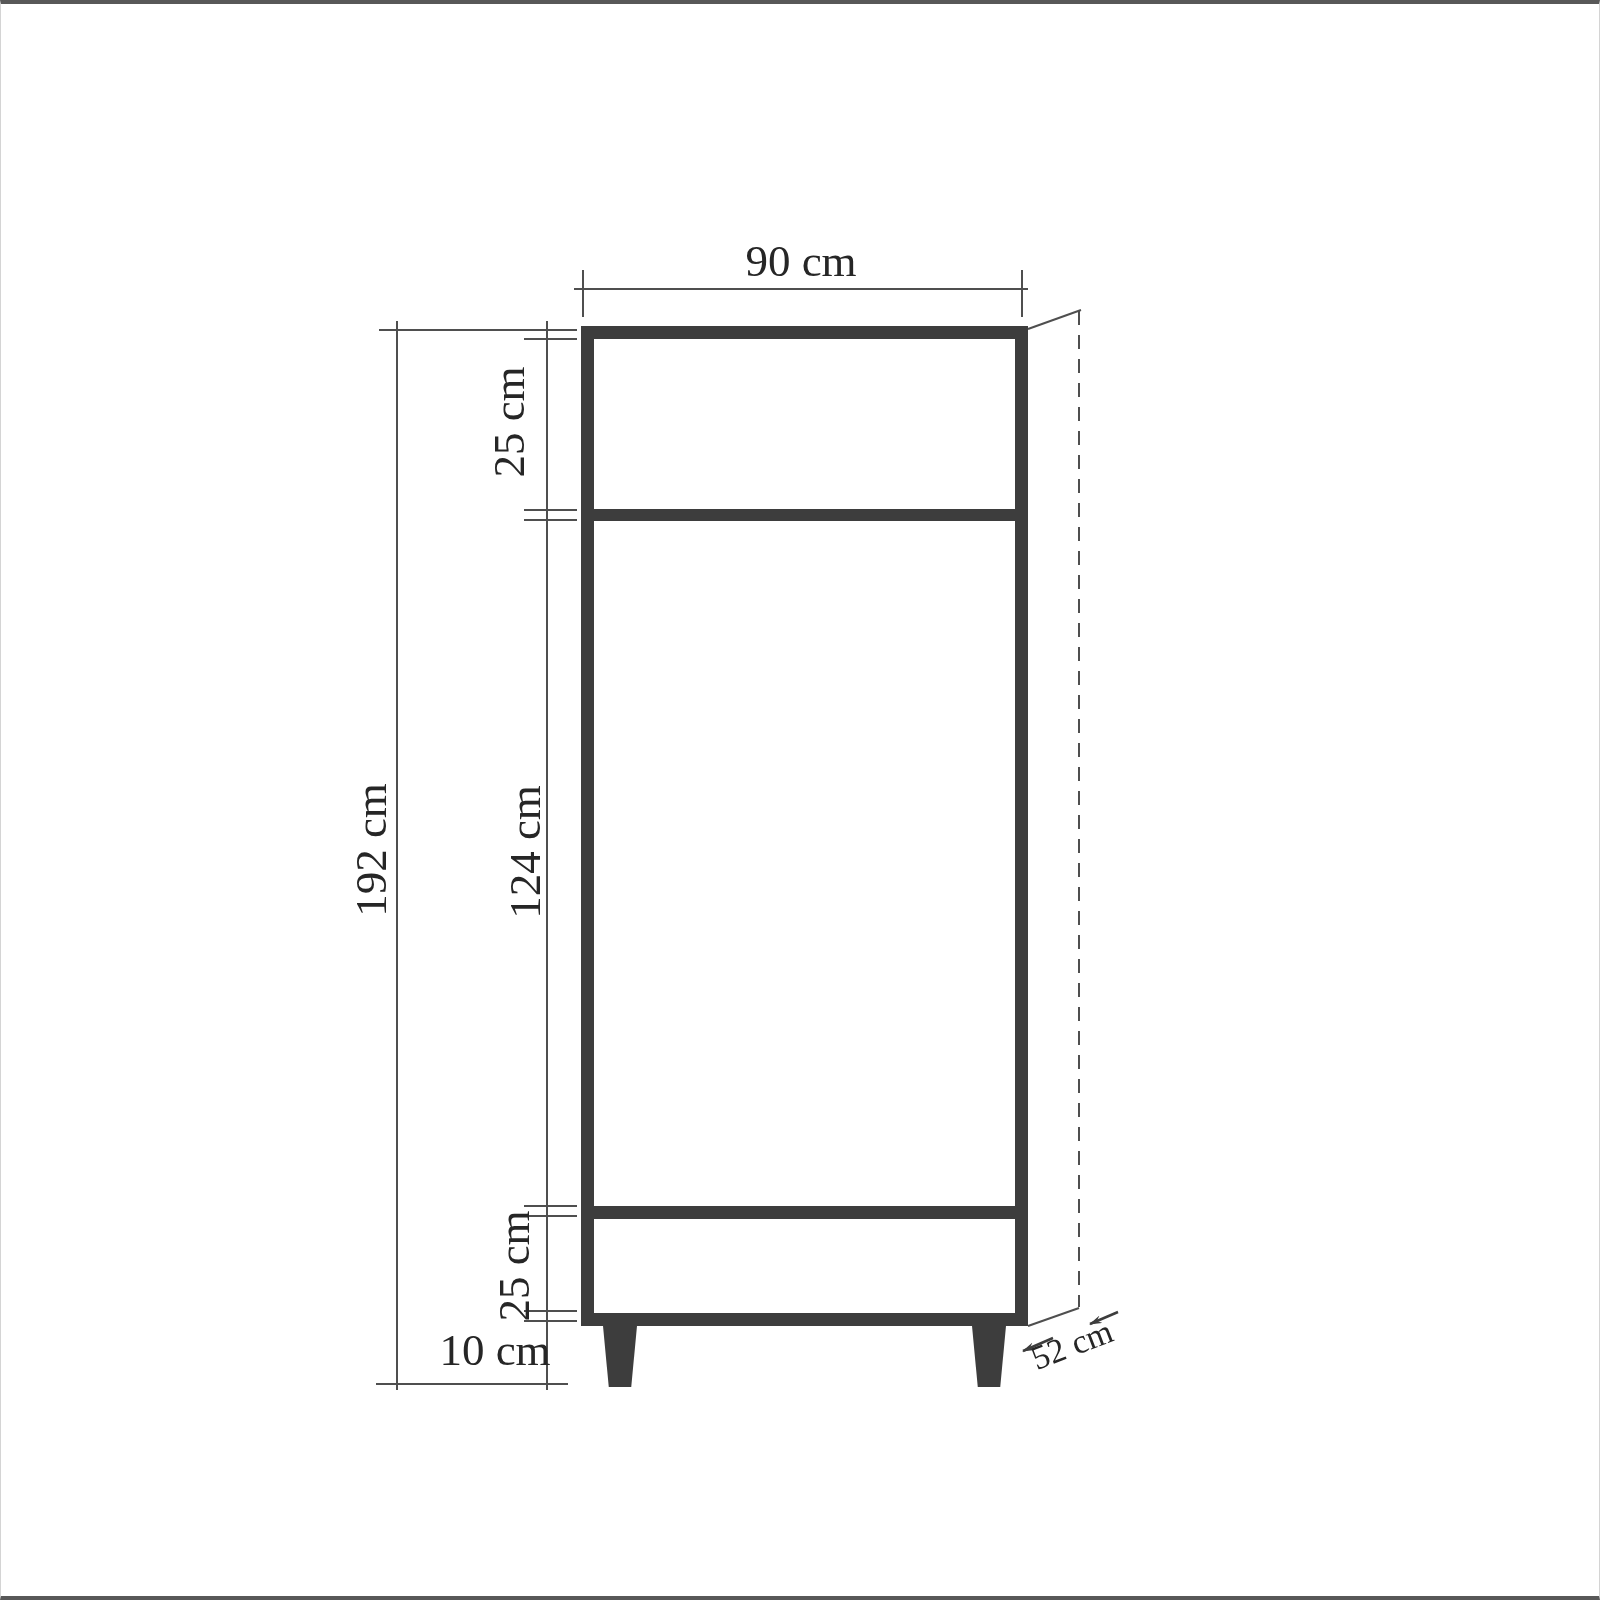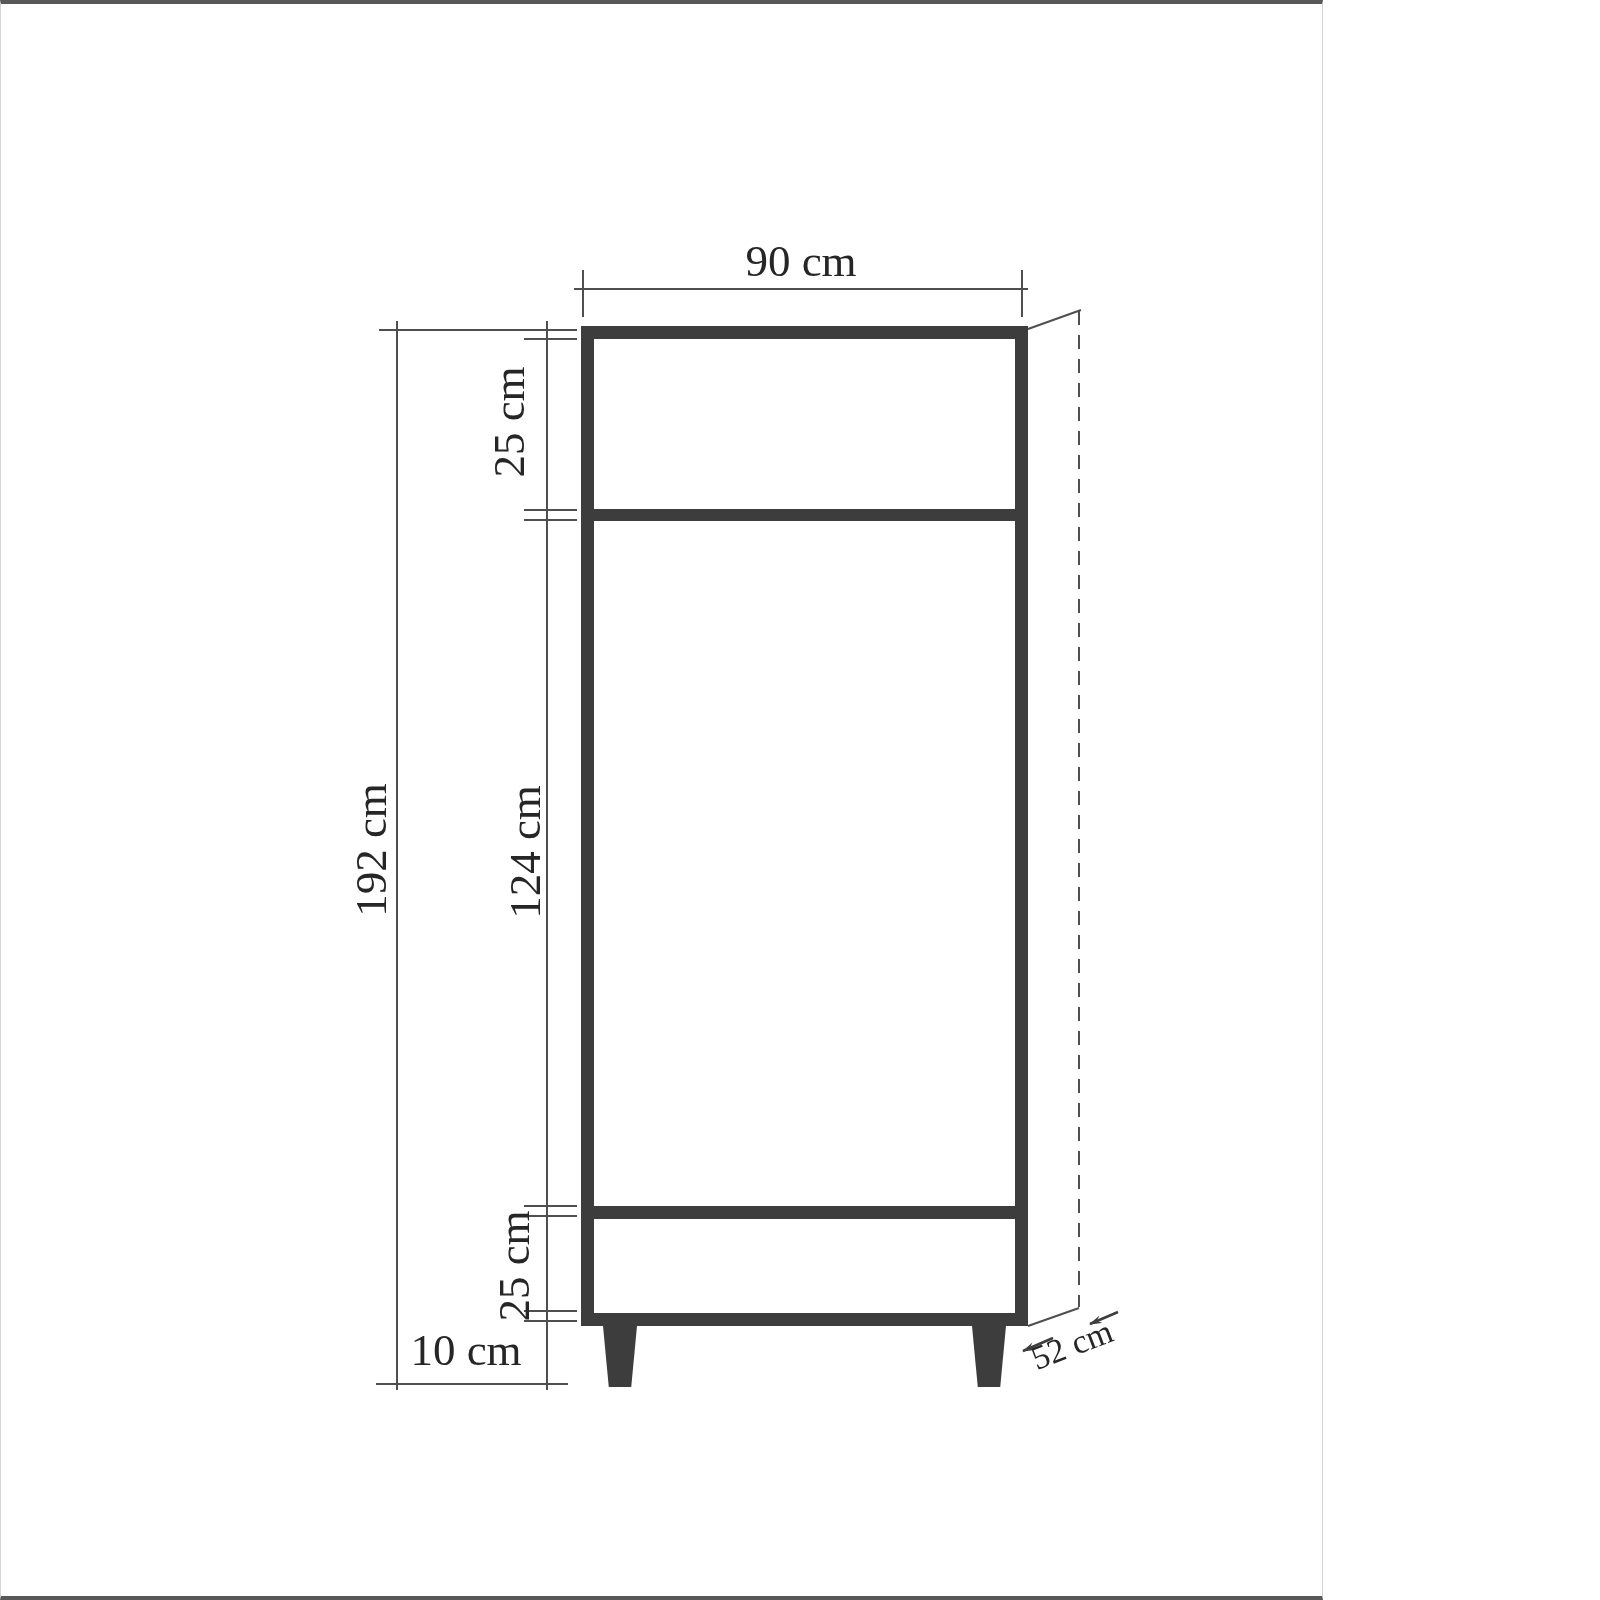--- a/index.html
+++ b/index.html
@@ -1,18 +1,18 @@
 <!DOCTYPE html>
 <html><head>
 <meta charset="utf-8">
 <style>
   html,body{margin:0;padding:0;background:#ffffff;}
   #canvas{
     position:relative;
-    width:1323px;height:1600px;
+    width:1600px;height:1600px;
     background:#ffffff;
     border-top:4px solid #585858;
     border-bottom:4px solid #585858;
     border-left:1px solid #d4d4d4;
     border-right:1px solid #d4d4d4;
     box-sizing:border-box;
     overflow:hidden;
     font-family:"Liberation Serif", serif;
   }
   .abs{position:absolute;}
@@ -104,17 +104,17 @@
   <div class="dim-label" style="left:800px;top:257px;">90 cm</div>
 
   <div class="dim-label rot90" style="left:508px;top:418px;">25 cm</div>
 
   <div class="dim-label rot90" style="left:524px;top:848px;">124 cm</div>
 
   <div class="dim-label rot90" style="left:370px;top:846px;">192 cm</div>
 
   <div class="dim-label rot90" style="left:513px;top:1262px;">25 cm</div>
 
-  <div class="dim-label" style="left:465px;top:1346px;">10 cm</div>
+  <div class="dim-label" style="left:494px;top:1346px;">10 cm</div>
 
   <div class="dim-label depth-label" style="left:1071px;top:1341px;">52 cm</div>
 
 </div>
 
 </body></html>

